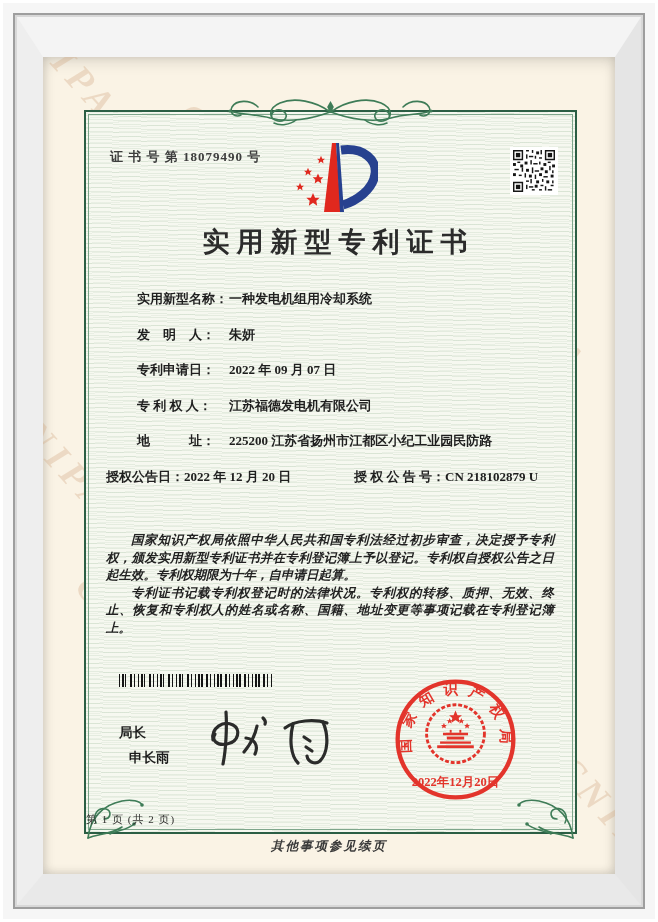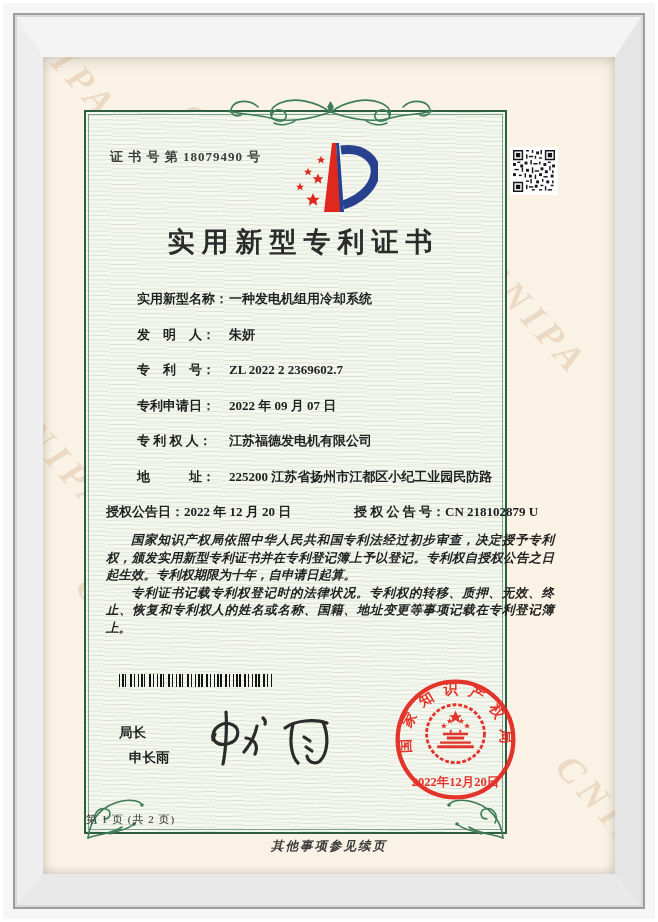--- a/index.html
+++ b/index.html
@@ -26,21 +26,21 @@
     pointer-events:none; }
   .wm1 { left:-52px; top:-18px; }
   .wm2 { left:418px; top:238px; }
   .wm3 { left:-58px; top:378px; }
   .wm4 { left:246px; top:492px; }
   .wm5 { left:16px;  top:556px; }
   .wm6 { left:496px; top:736px; }
   .wm7 { left:118px; top:84px;  }
 
   
-  .panel { position:absolute; left:41px; top:53px; width:423px; height:724px;
+  .panel { position:absolute; left:41px; top:53px; width:493px; height:724px;
     border:2px solid #2b5e44;
     background:
       repeating-linear-gradient( 2deg, rgba(124,164,124,.15) 0 1px, rgba(124,164,124,0) 1px 4px),
       repeating-linear-gradient(-2deg, rgba(124,164,124,.10) 0 1px, rgba(124,164,124,0) 1px 5px),
       #f6f8f0; padding-left: 24px; }
   .panel-inner-line { position:absolute; inset:2px; border:1px solid #7ea68b; pointer-events:none; }
 
   .ornament-top { position:absolute; left:138px; top:-18px; width:213px; height:36px; }
   .corner-flourish { position:absolute; width:62px; height:48px; }
   .cf-left  { left:-4px; bottom:-8px; }
@@ -225,23 +225,20 @@
     <div class="title">实用新型专利证书</div>
 
     <div class="fields">
       <div class="field-row">
         <span class="field-label">实用新型名称：</span><span class="field-value">一种发电机组用冷却系统</span>
       </div>
       <div class="field-row">
         <span class="field-label">发　明　人：</span><span class="field-value">朱妍</span>
       </div>
       <div class="field-row">
-        <span class="field-label">专　利　号：</span><span class="field-value">ZL 2022 2 2369602.7</span>
-      </div>
-      <div class="field-row">
         <span class="field-label">专利申请日：</span><span class="field-value">2022 年 09 月 07 日</span>
       </div>
       <div class="field-row">
         <span class="field-label">专 利 权 人：</span><span class="field-value">江苏福德发电机有限公司</span>
       </div>
       <div class="field-row">
         <span class="field-label">地　　　址：</span><span class="field-value">225200 江苏省扬州市江都区小纪工业园民防路</span>
       </div>
       <div class="field-row">
         <span>授权公告日：</span><span>2022 年 12 月 20 日</span>

